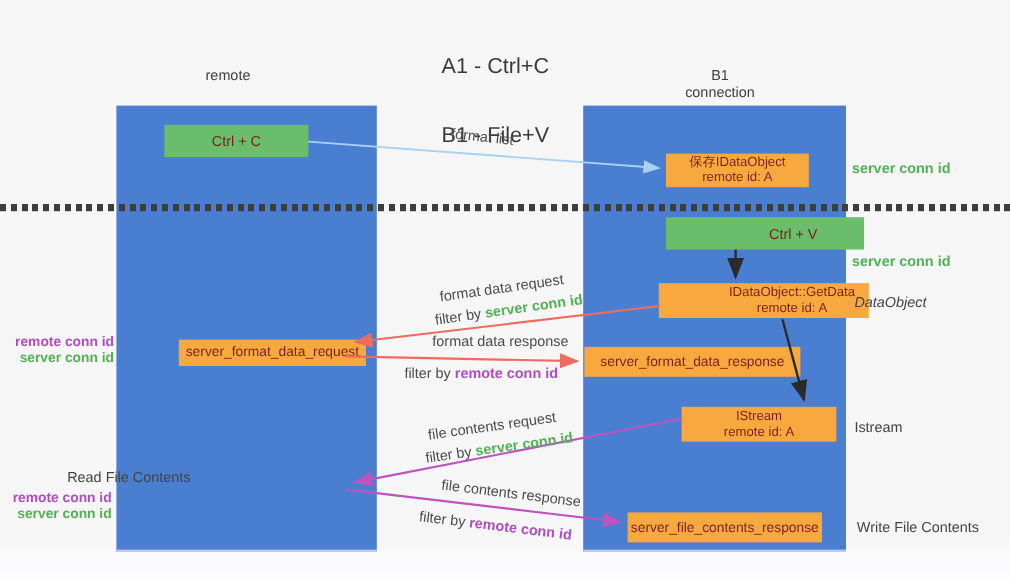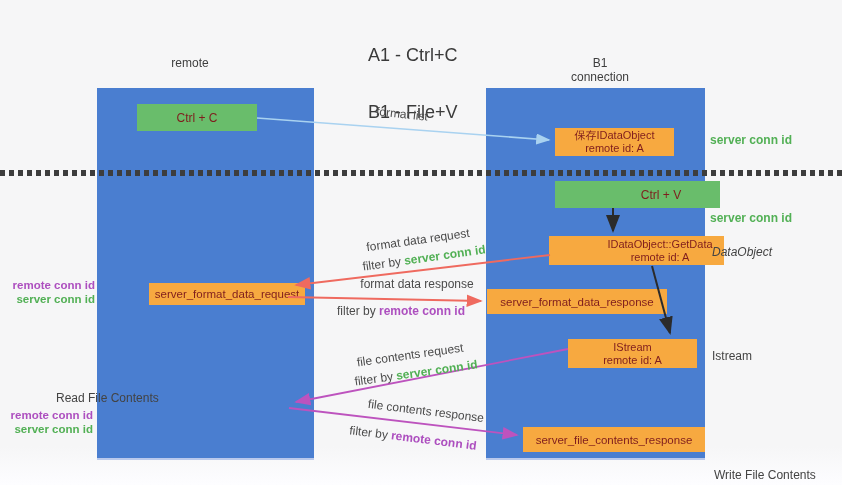--- a/index.html
+++ b/index.html
@@ -94,21 +94,21 @@
   <div class="node orange" style="left:487px;top:289px;width:180px;height:25px;">
     <span>server_format_data_response</span>
   </div>
 
   <div class="node orange" style="left:568px;top:339px;width:129px;height:29px;">
     <span class="l2line">IStream</span>
     <span class="l2line">remote id: A</span>
   </div>
 
 
-  <div class="node orange" style="left:523px;top:427px;width:182px;height:25px;">
+  <div class="node orange" style="left:523px;top:427px;width:162px;height:25px;">
     <span>server_file_contents_response</span>
   </div>
 
   <svg class="arrows" width="842" height="485">
     <defs>
       <marker id="m-blue" markerWidth="10" markerHeight="8" refX="8" refY="3.5" orient="auto">
         <path d="M0,0 L9,3.5 L0,7 Z" fill="#a9d2f0"></path>
       </marker>
       <marker id="m-red" markerWidth="10" markerHeight="8" refX="8" refY="3.5" orient="auto">
         <path d="M0,0 L9,3.5 L0,7 Z" fill="#ef6a5f"></path>
@@ -148,21 +148,21 @@
 
   <div class="flow-label" style="left:426px;top:411px;transform:translate(-50%,-50%) rotate(7deg);">file contents response</div>
   <div class="flow-label" style="left:413px;top:438px;transform:translate(-50%,-50%) rotate(7deg);">
     <span>filter by </span><span class="val-purple">remote conn id</span>
   </div>
 
   <div class="side-label val-green" style="left:710px;top:133px;">server conn id</div>
   <div class="side-label val-green" style="left:710px;top:211px;">server conn id</div>
   <div class="side-label" style="left:712px;top:245px;font-style:italic;">DataObject</div>
   <div class="side-label" style="left:712px;top:349px;">Istream</div>
-  <div class="side-label" style="left:714px;top:432px;margin-top:36px;">Write File Contents</div>
+  <div class="side-label" style="left:714px;top:432px;">Write File Contents</div>
 
   <div class="side-label left-col" style="left:10px;top:278px;width:85px;">
     <div class="val-purple">remote conn id</div>
     <div class="val-green">server conn id</div>
   </div>
   <div class="side-label" style="left:8px;top:391px;width:85px;text-align:right;margin-left:48px;">Read File Contents</div>
   <div class="side-label left-col" style="left:8px;top:408px;width:85px;">
     <div class="val-purple">remote conn id</div>
     <div class="val-green">server conn id</div>
   </div>

